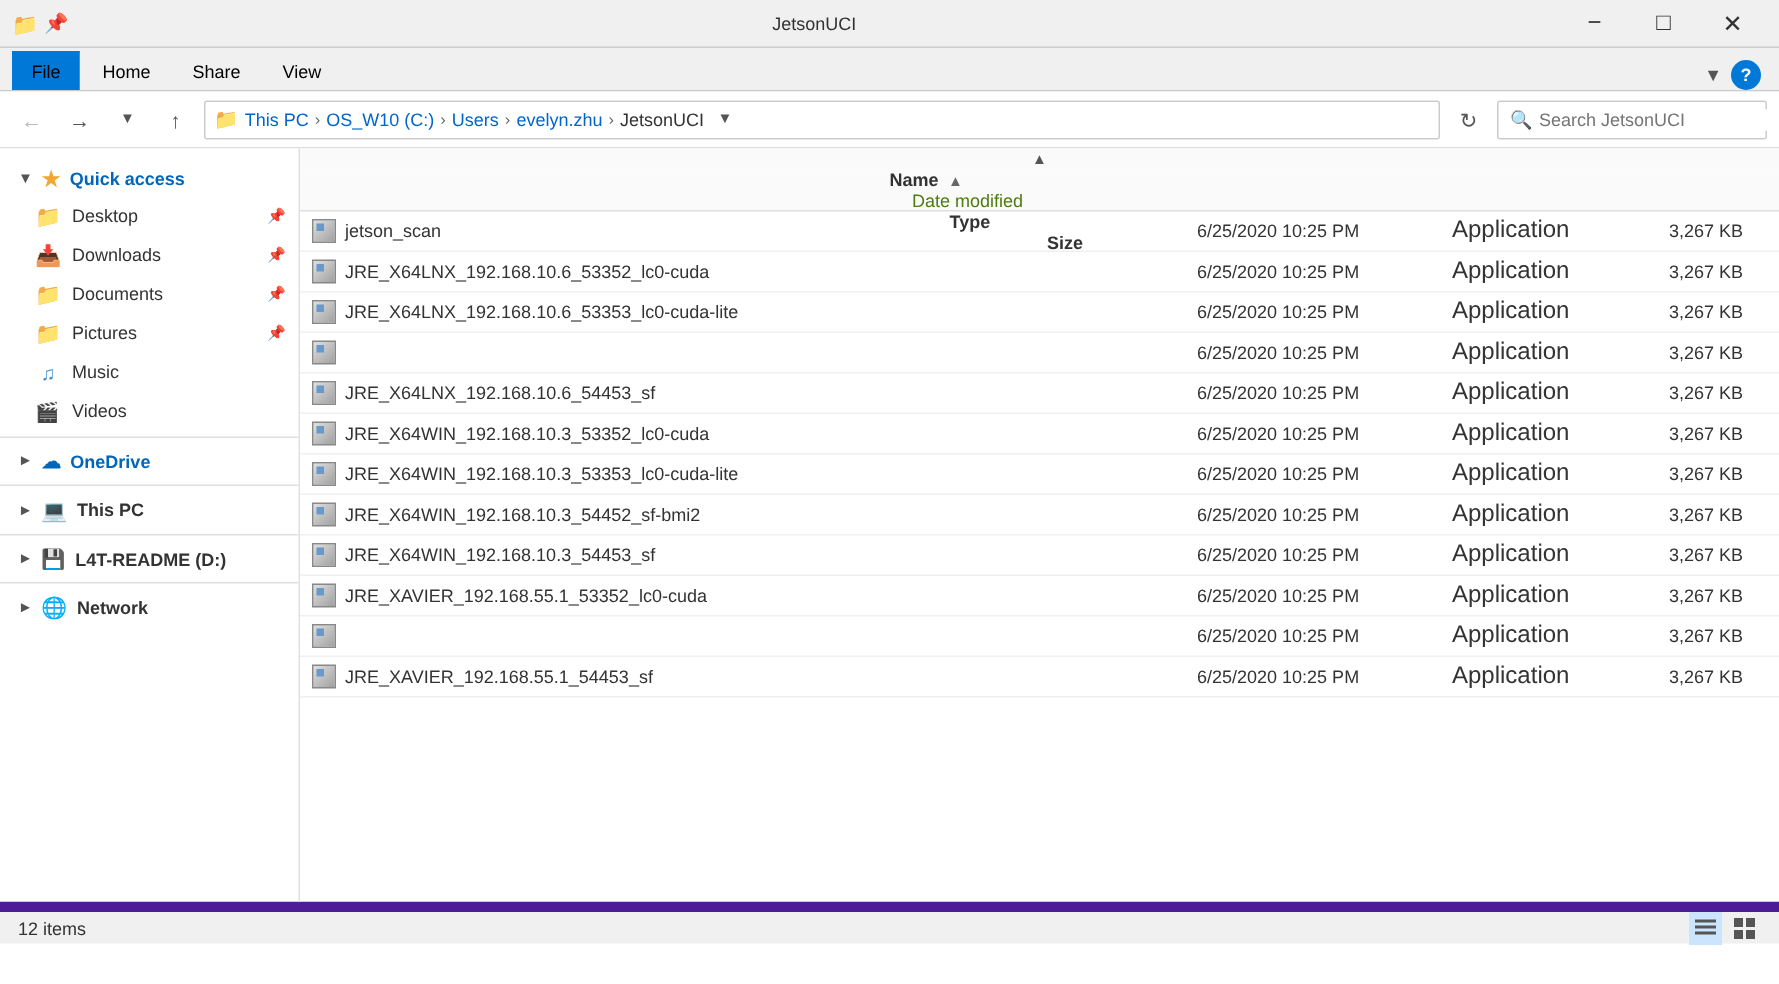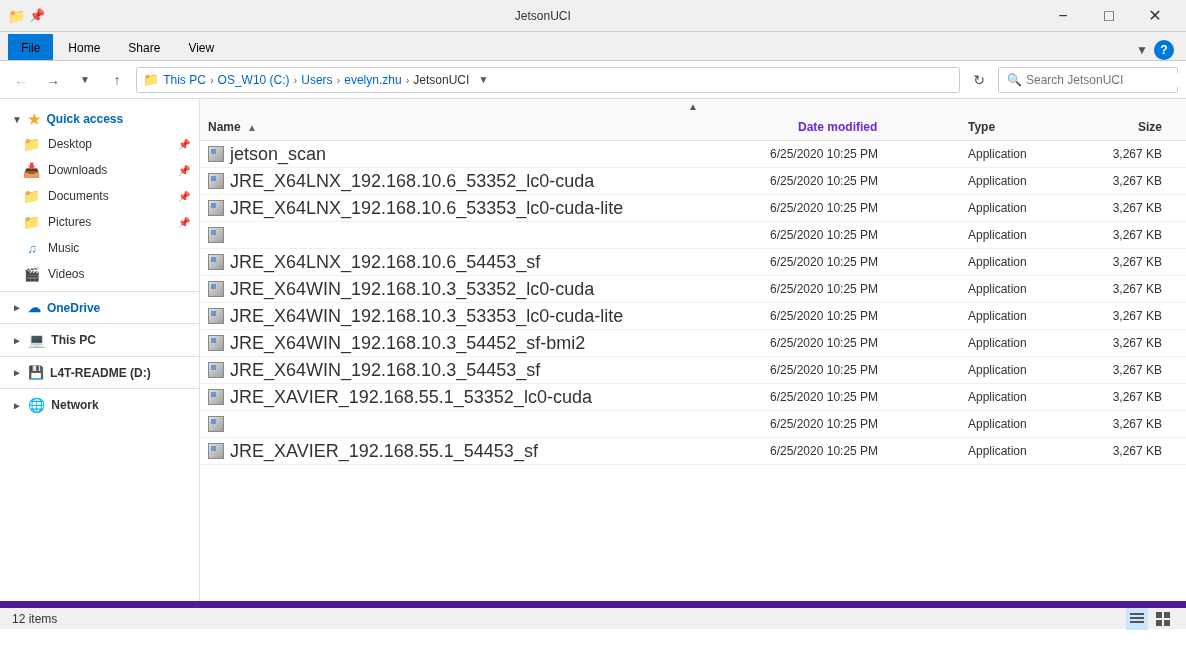--- a/index.html
+++ b/index.html
@@ -144,40 +144,40 @@
       flex: 1;
       background: #fff;
       overflow-y: auto;
     }
     .filelist-header {
       display: flex; align-items: center;
       padding: 0 8px;
       height: 28px;
       border-bottom: 1px solid #e0e0e0;
       background: #fafafa;
-      position: sticky; top: 0; z-index: 1;
+      position: sticky; top: 0; z-index: 1; flex-direction: column;
     }
     .col-name { flex: 1; min-width: 200px; font-weight: 600; font-size: 12px; color: #333; }
-    .col-date { width: 170px; font-weight: 700; font-size: 12px; color: #6d28d9; }
+    .col-date { width: 170px; font-weight: 400; font-size: 12px; color: #4d7c0f; }
     .col-type { width: 120px; font-weight: 600; font-size: 12px; color: #333; }
     .col-size { width: 90px; font-weight: 600; font-size: 12px; color: #333; text-align: right; padding-right: 16px; }
     .sort-arrow { font-size: 10px; color: #666; margin-left: 3px; }
 
     .file-row {
       display: flex; align-items: center;
       padding: 0 8px;
       height: 27px;
       border-bottom: 1px solid #f0f0f0;
       cursor: pointer;
     }
-    .file-name { flex: 1; min-width: 200px; display: flex; align-items: center; gap: 6px; font-size: 18px; color: #333; }
+    .file-name { flex: 1; min-width: 200px; display: flex; align-items: center; gap: 6px; font-size: 12px; color: #333; }
     .app-icon { display: inline-block; width: 16px; height: 16px; background: linear-gradient(135deg, #e0e0e0, #a0a0a0); border: 1px solid #888; position: relative; }
     .app-icon::before { content: ''; position: absolute; top: 2px; left: 2px; width: 5px; height: 5px; background: #6699cc; }
     .file-date { width: 170px; font-size: 12px; color: #333; }
-    .file-type { width: 120px; font-size: 12px; color: #333; margin-left: 28px; }
+    .file-type { width: 120px; font-size: 16px; color: #333; }
     .file-size { width: 90px; font-size: 12px; color: #333; text-align: right; padding-right: 16px; }
 
     
     .statusbar {
       height: 28px;
       background: #f0f0f0;
       border-top: 7px solid #4c1d95;
       display: flex;
       align-items: center;
       padding: 0 12px;

